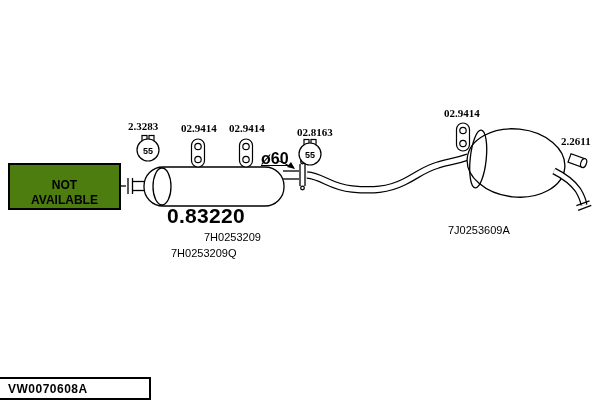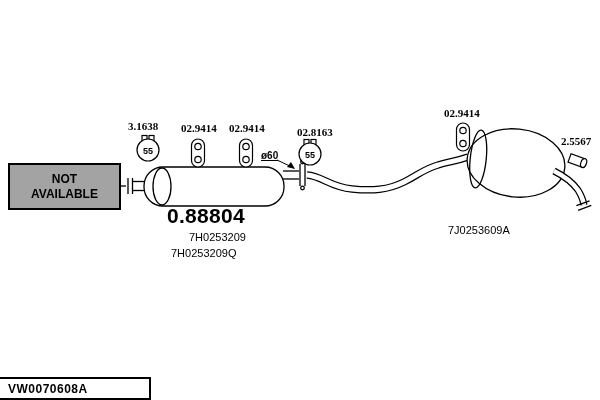--- a/index.html
+++ b/index.html
@@ -6,25 +6,25 @@
   html,body { background:#fff; }
   .stage {
     position:relative; width:600px; height:400px; background:#ffffff;
     font-family:"Liberation Sans", sans-serif; color:#000; overflow:hidden;
   }
   .stage svg { position:absolute; left:0; top:0; }
   .lbl { position:absolute; white-space:nowrap; }
   .code-sm { font-size:11px; font-weight:bold;font-family:Liberation Serif, serif; }
   .code-lg { font-size:21px; font-weight:bold; letter-spacing:.3px; }
   .oem { font-size:11px; font-weight:normal; }
-  .dia { font-size:10px; font-weight:bold;text-decoration:underline; }
+  .dia { font-size:16px; font-weight:bold;text-decoration:underline; }
   .na-box {
     position:absolute; left:8px; top:163px; width:113px; height:47px;
-    border:2px solid #000; background:#a3a3a3;
-    display:flex; align-items:center; justify-content:center; text-align:center;
+    border:2px solid #000; background:#4d7c0f;
+    display:flex; align-items:flex-end; justify-content:center; text-align:center;
   }
   .na-text { font-size:12px; font-weight:bold; line-height:15px; width:82px; }
   .footer-box {
     position:absolute; left:-2px; top:377px; width:153px; height:23px;
     border:2px solid #000; background:#fff;
     display:flex; align-items:center; padding-left:8px;
   }
   .footer-text { font-size:12px; font-weight:bold; letter-spacing:.5px; }
   svg text { font-family:"Liberation Sans", sans-serif; }
 </style>
@@ -111,34 +111,34 @@
       <circle cx="463" cy="130.5" r="3.2" fill="none"></circle>
       <circle cx="463" cy="143.5" r="3.2" fill="none"></circle>
     </g>
 
     <g transform="rotate(20 578 161)" stroke="#000" stroke-width="1.2" fill="#fff">
       <rect x="569" y="156.5" width="15" height="9"></rect>
       <ellipse cx="584" cy="161" rx="2.8" ry="4.6"></ellipse>
     </g>
   </svg>
 
-  <div class="lbl code-sm" style="left:128px;top:120px">3.1638</div>
+  <div class="lbl code-sm" style="left:128px;top:120px">2.3283</div>
   <div class="lbl code-sm" style="left:181px;top:122px">02.9414</div>
   <div class="lbl code-sm" style="left:229px;top:122px">02.9414</div>
   <div class="lbl code-sm" style="left:297px;top:126px">02.8163</div>
   <div class="lbl code-sm" style="left:444px;top:107px">02.9414</div>
-  <div class="lbl code-sm" style="left:561px;top:135px">2.5567</div>
+  <div class="lbl code-sm" style="left:561px;top:135px">2.2611</div>
   <div class="lbl dia" style="left:261px;top:150px">ø60</div>
 
   <div class="na-box">
     <div class="na-text">NOT AVAILABLE</div>
   </div>
 
-  <div class="lbl code-lg" style="left:167px;top:204px">0.88804</div>
-  <div class="lbl oem" style="left:189px;top:231px">7H0253209</div>
+  <div class="lbl code-lg" style="left:167px;top:204px">0.83220</div>
+  <div class="lbl oem" style="left:204px;top:231px">7H0253209</div>
   <div class="lbl oem" style="left:171px;top:247px">7H0253209Q</div>
 
   <div class="lbl oem" style="left:448px;top:224px">7J0253609A</div>
 
   <div class="footer-box">
     <span class="footer-text">VW0070608A</span>
   </div>
 
 </div>
 

